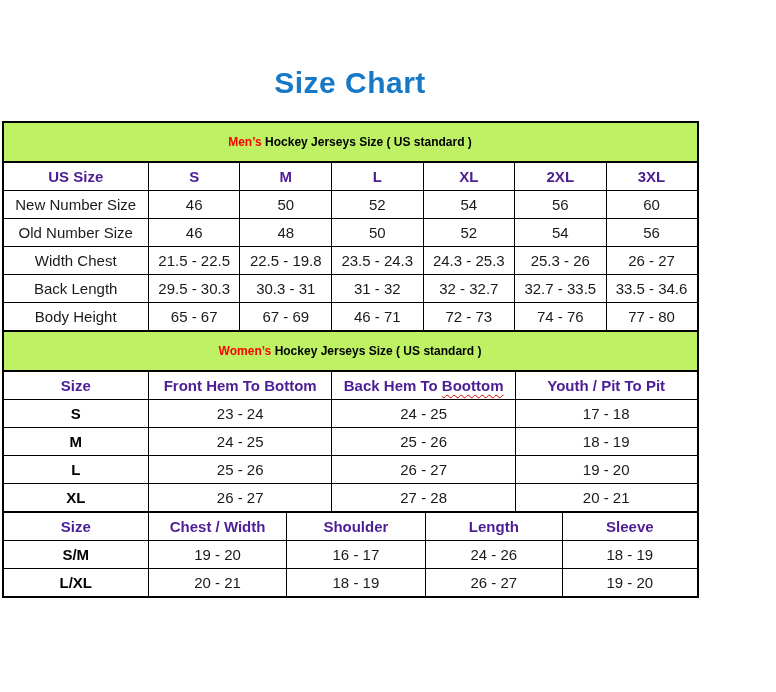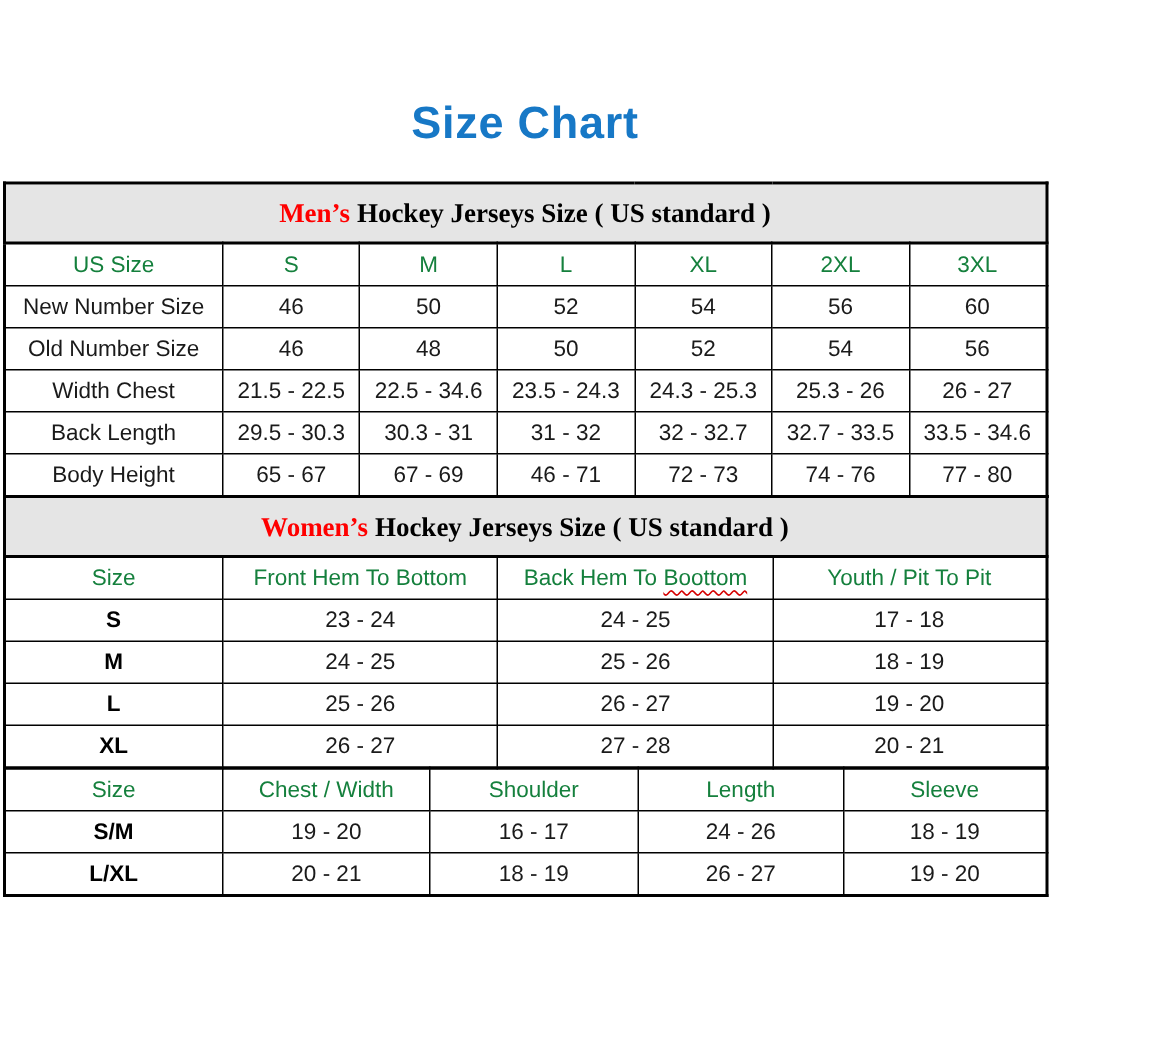--- a/index.html
+++ b/index.html
@@ -32,30 +32,29 @@
     border: 1px solid #000;
     text-align: center;
     vertical-align: middle;
     font-size: 15px;
     color: #1a1a1a;
     padding: 4px 2px;
     line-height: 19px;
     overflow: hidden;
     white-space: nowrap;
   }
-  th { font-weight: normal; color: #15803d; }
+  th { font-weight: bold; color: #4c1d95; }
   td.section-header {
-    background: #e5e5e5;
+    background: #bef264;
     border: 2px solid #000;
     font-weight: bold;
-    font-size: 18px;
+    font-size: 12px;
     color: #000;
     padding: 9px 2px;
     line-height: 20px;
-    font-family: Liberation Serif, serif;
   }
   .hl { color: #ff0000; }
   td.rlabel-bold { font-weight: bold; color: #000; }
   .wavy {
     text-decoration: underline;
     text-decoration-style: wavy;
     text-decoration-color: #d40000;
     text-decoration-thickness: 1px;
     text-underline-offset: 3px;
   }
@@ -108,21 +107,21 @@
           <td>46</td>
           <td>48</td>
           <td>50</td>
           <td>52</td>
           <td>54</td>
           <td>56</td>
         </tr>
         <tr>
           <td>Width Chest</td>
           <td>21.5 - 22.5</td>
-          <td>22.5 - 34.6</td>
+          <td>22.5 - 19.8</td>
           <td>23.5 - 24.3</td>
           <td>24.3 - 25.3</td>
           <td>25.3 - 26</td>
           <td>26 - 27</td>
         </tr>
         <tr>
           <td>Back Length</td>
           <td>29.5 - 30.3</td>
           <td>30.3 - 31</td>
           <td>31 - 32</td>

